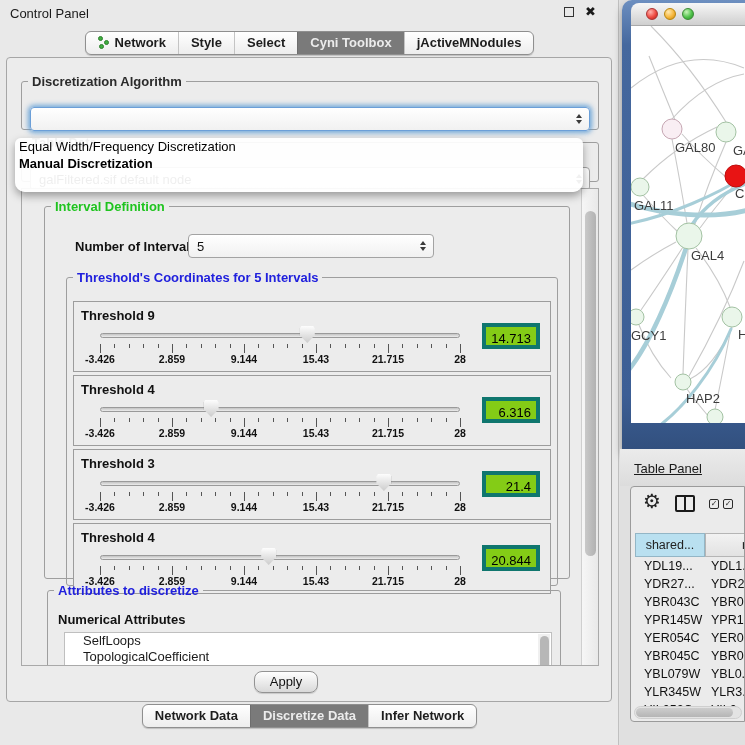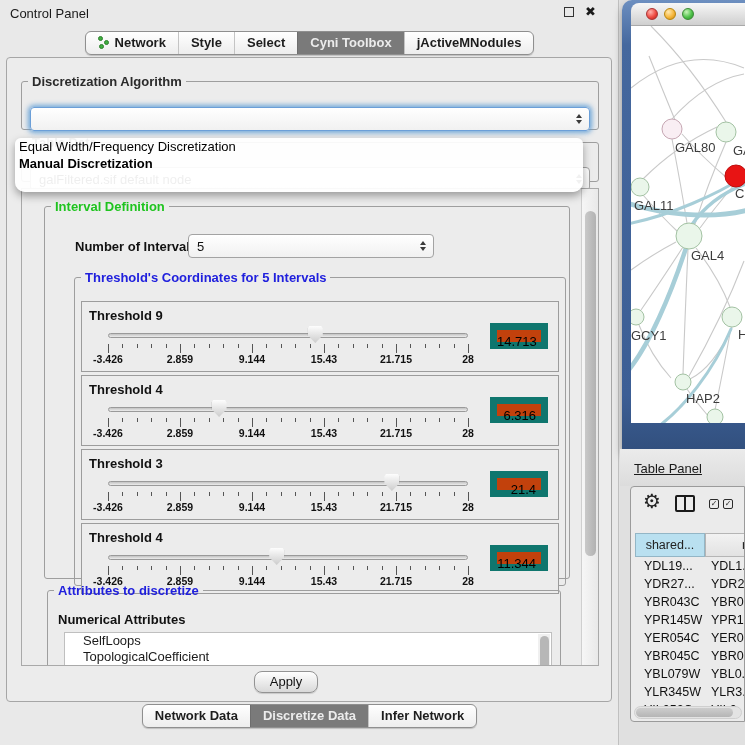--- a/index.html
+++ b/index.html
@@ -69,40 +69,40 @@
         background:linear-gradient(90deg,#f6f6f6,#e9e9e9); border-left:1px solid #cfcfcf; }
   .vsb .thumb-v { position:absolute; left:2.5px; top:22px; width:11px; height:345px;
         background:linear-gradient(90deg,#c9c9c9,#b2b2b2); border-radius:6px; }
   .list-vsb { position:absolute; right:1px; top:1px; width:12px; bottom:1px; background:#f0f0f0; }
   .list-vsb .thumb-v { position:absolute; left:1.5px; top:2px; width:9px; height:92%;
         background:#b7b7b7; border-radius:5px; }
 
   .fs-interval { left:22px; top:10px; width:526px; height:380px; }
   .noi-label { position:absolute; left:30px; top:25px; font-size:13px; font-weight:bold; color:#111; }
   .combo-n { left:143px; top:20px; width:246px; }
-  .fs-thresholds { left:29px; top:56px; width:492px; height:316px; }
+  .fs-thresholds { left:21px; top:56px; width:492px; height:316px; }
 
   .threshold-panel { position:absolute; left:6px; width:478px; height:71px;
         border:1px solid #9c9c9c; background:#ececec; }
   .tp-label { position:absolute; left:7px; top:6px; font-size:13px; font-weight:bold; color:#111; }
   .track { position:absolute; left:26px; top:31px; width:360px; height:5px;
         background:linear-gradient(#c3c3c3,#ececec); border:1px solid #9a9a9a; border-radius:3px; }
   .slider-zone { position:absolute; left:26px; top:24px; width:360px; height:18px; }
   .thumb { position:absolute; top:0; width:15px; height:17px;
         background:linear-gradient(#fdfdfd,#cccccc);
         clip-path:polygon(10% 0,90% 0,100% 14%,100% 55%,50% 100%,0 55%,0 14%);
         filter:drop-shadow(0 0 1px #777); }
   .scale { position:absolute; left:26px; top:42px; width:360px; height:9px; }
   .scale i { position:absolute; top:0; width:1px; background:#555; }
   .scale i.minor { height:4px; } .scale i.major { height:9px; }
   .scale-labels { position:absolute; left:26px; top:51px; width:360px; height:12px; }
   .scale-labels span { position:absolute; transform:translateX(-50%); font-size:10.5px;
         font-weight:bold; color:#111; white-space:nowrap; }
   .val-box { position:absolute; left:408px; top:21px; width:58px; height:26px;
-        background:#c2410c; border:7px solid #0f766e; font-size:13px; color:#000;
+        background:#84cc16; border:4px solid #0f766e; font-size:13px; color:#000;
         text-align:right; line-height:24px; padding-right:5px; }
 
   .fs-attr { left:25px; top:394px; width:514px; height:120px; }
   .attr-title { position:absolute; left:10px; top:14px; font-size:13px; font-weight:bold; color:#111; }
   .attr-list { position:absolute; left:16px; top:34px; width:488px; height:62px;
         background:#ffffff; border:1px solid #bfbfbf; overflow:hidden; }
   .attr-item { font-size:13px; color:#1a1a1a; padding-left:18px; line-height:15.6px; }
 
   .apply-btn { position:absolute; left:247px; top:613px; width:64px; height:22px;
         border:1px solid #939393; border-radius:8px; background:linear-gradient(#fefefe,#d9d9d9);
@@ -406,21 +406,21 @@
                   <i class="major" style="left: 100%;"></i>
                 </div>
               <div class="scale-labels">
                   <span style="left: 0%;">-3.426</span>
                   <span style="left: 20%;">2.859</span>
                   <span style="left: 40%;">9.144</span>
                   <span style="left: 60%;">15.43</span>
                   <span style="left: 80%;">21.715</span>
                   <span style="left: 100%;">28</span>
                 </div>
-              <div class="val-box">11.344</div>
+              <div class="val-box">20.844</div>
             </div>
           </fieldset>
         </fieldset>
 
         <fieldset class="fs-attr">
           <legend class="blue">Attributes to discretize</legend>
           <div class="attr-title">Numerical Attributes</div>
           <div class="attr-list">
             <div id="attr-items">
                 <div class="attr-item">SelfLoops</div>

